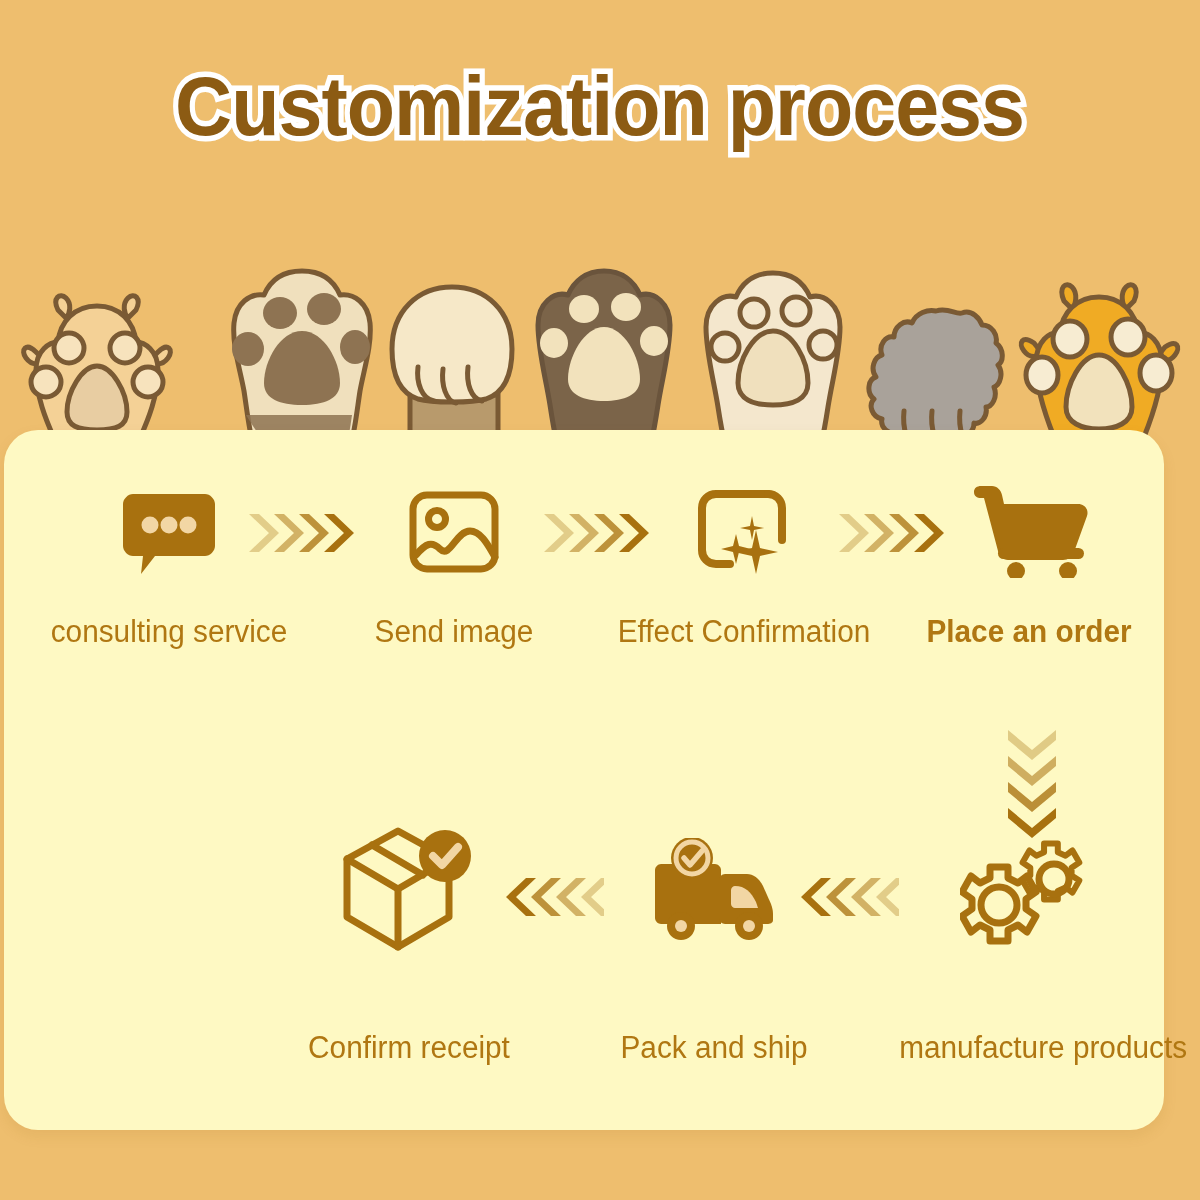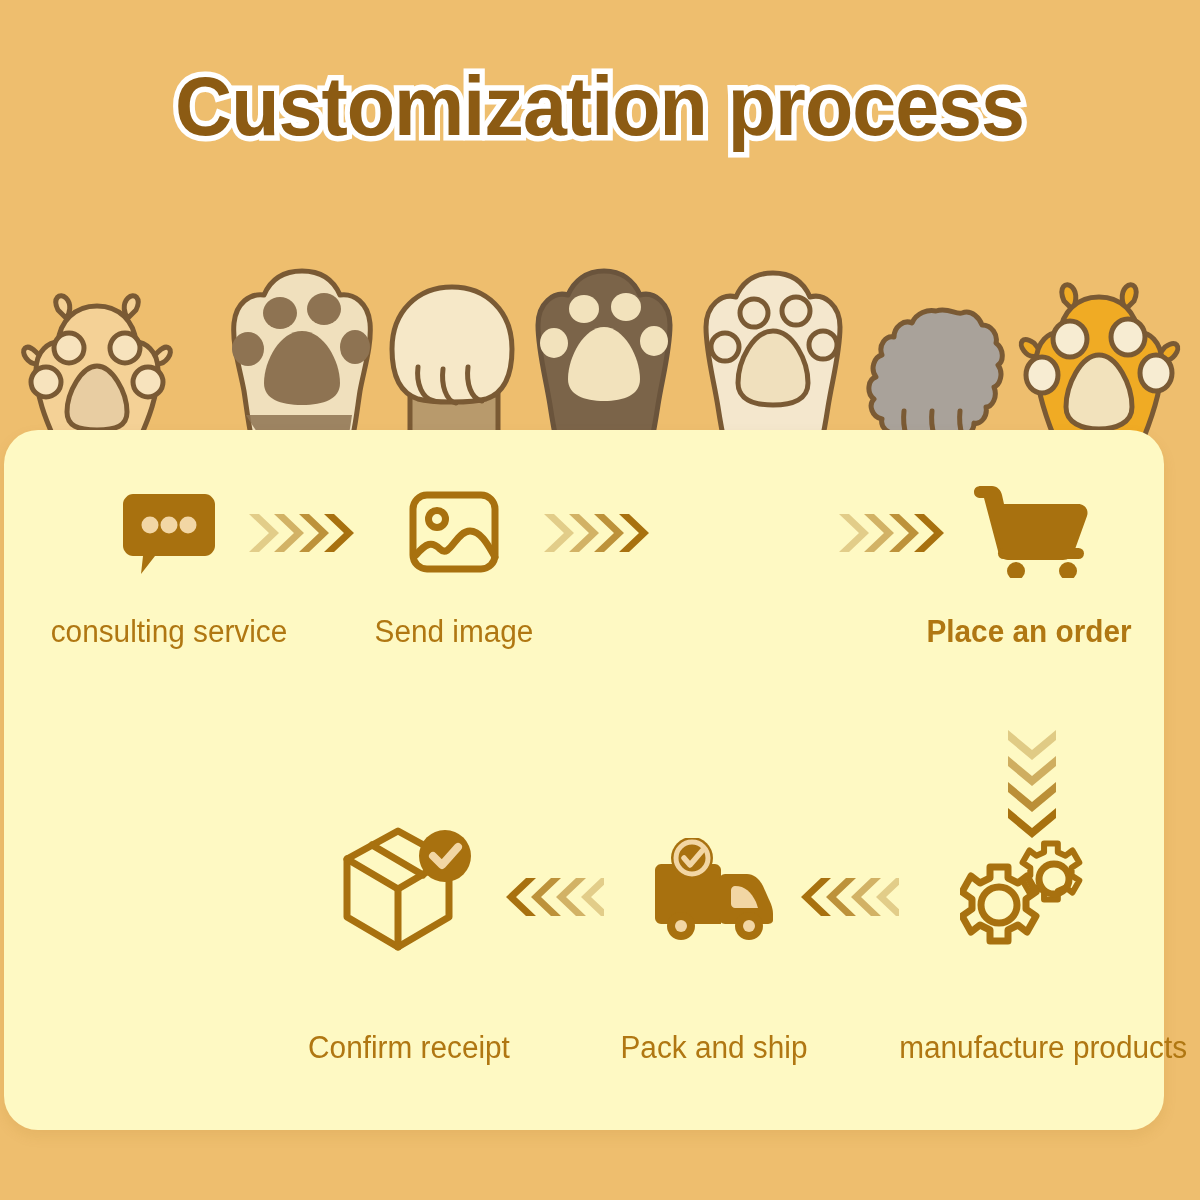--- a/index.html
+++ b/index.html
@@ -343,20 +343,34 @@
         <svg width="108" height="46" viewBox="0 0 108 46">
           <g fill="#a8710f">
             <path d="M2 4 L12 4 L32 23 L12 42 L2 42 L22 23 Z" opacity="0.32"></path>
             <path d="M27 4 L37 4 L57 23 L37 42 L27 42 L47 23 Z" opacity="0.52"></path>
             <path d="M52 4 L62 4 L82 23 L62 42 L52 42 L72 23 Z" opacity="0.76"></path>
             <path d="M77 4 L87 4 L107 23 L87 42 L77 42 L97 23 Z" opacity="1"></path>
           </g>
         </svg>
       </div>
 
+      <div class="step" style="left:590px; top:0; width:300px;">
+        <div class="step-icon">
+          <svg width="100" height="92" viewBox="0 0 100 92">
+            <path d="M74 8 H22 C14 8 8 14 8 22 V64 C8 72 14 78 22 78 H36" fill="none" stroke="#a8710f" stroke-width="8" stroke-linecap="round"></path>
+            <path d="M74 8 C82 8 88 14 88 22 V54" fill="none" stroke="#a8710f" stroke-width="8" stroke-linecap="round"></path>
+            <g fill="#a8710f">
+              <path d="M62 44 L66 62 L84 66 L66 70 L62 88 L58 70 L40 66 L58 62 Z"></path>
+              <path d="M42 48 L45 60 L57 63 L45 66 L42 78 L39 66 L27 63 L39 60 Z"></path>
+              <path d="M58 30 L60 40 L70 42 L60 44 L58 54 L56 44 L46 42 L56 40 Z"></path>
+            </g>
+          </svg>
+        </div>
+        <div class="step-label">Effect Confirmation</div>
+      </div>
 
       <div class="arrow" style="left:833px; top:38px;">
         <svg width="108" height="46" viewBox="0 0 108 46">
           <g fill="#a8710f">
             <path d="M2 4 L12 4 L32 23 L12 42 L2 42 L22 23 Z" opacity="0.32"></path>
             <path d="M27 4 L37 4 L57 23 L37 42 L27 42 L47 23 Z" opacity="0.52"></path>
             <path d="M52 4 L62 4 L82 23 L62 42 L52 42 L72 23 Z" opacity="0.76"></path>
             <path d="M77 4 L87 4 L107 23 L87 42 L77 42 L97 23 Z" opacity="1"></path>
           </g>
         </svg>

